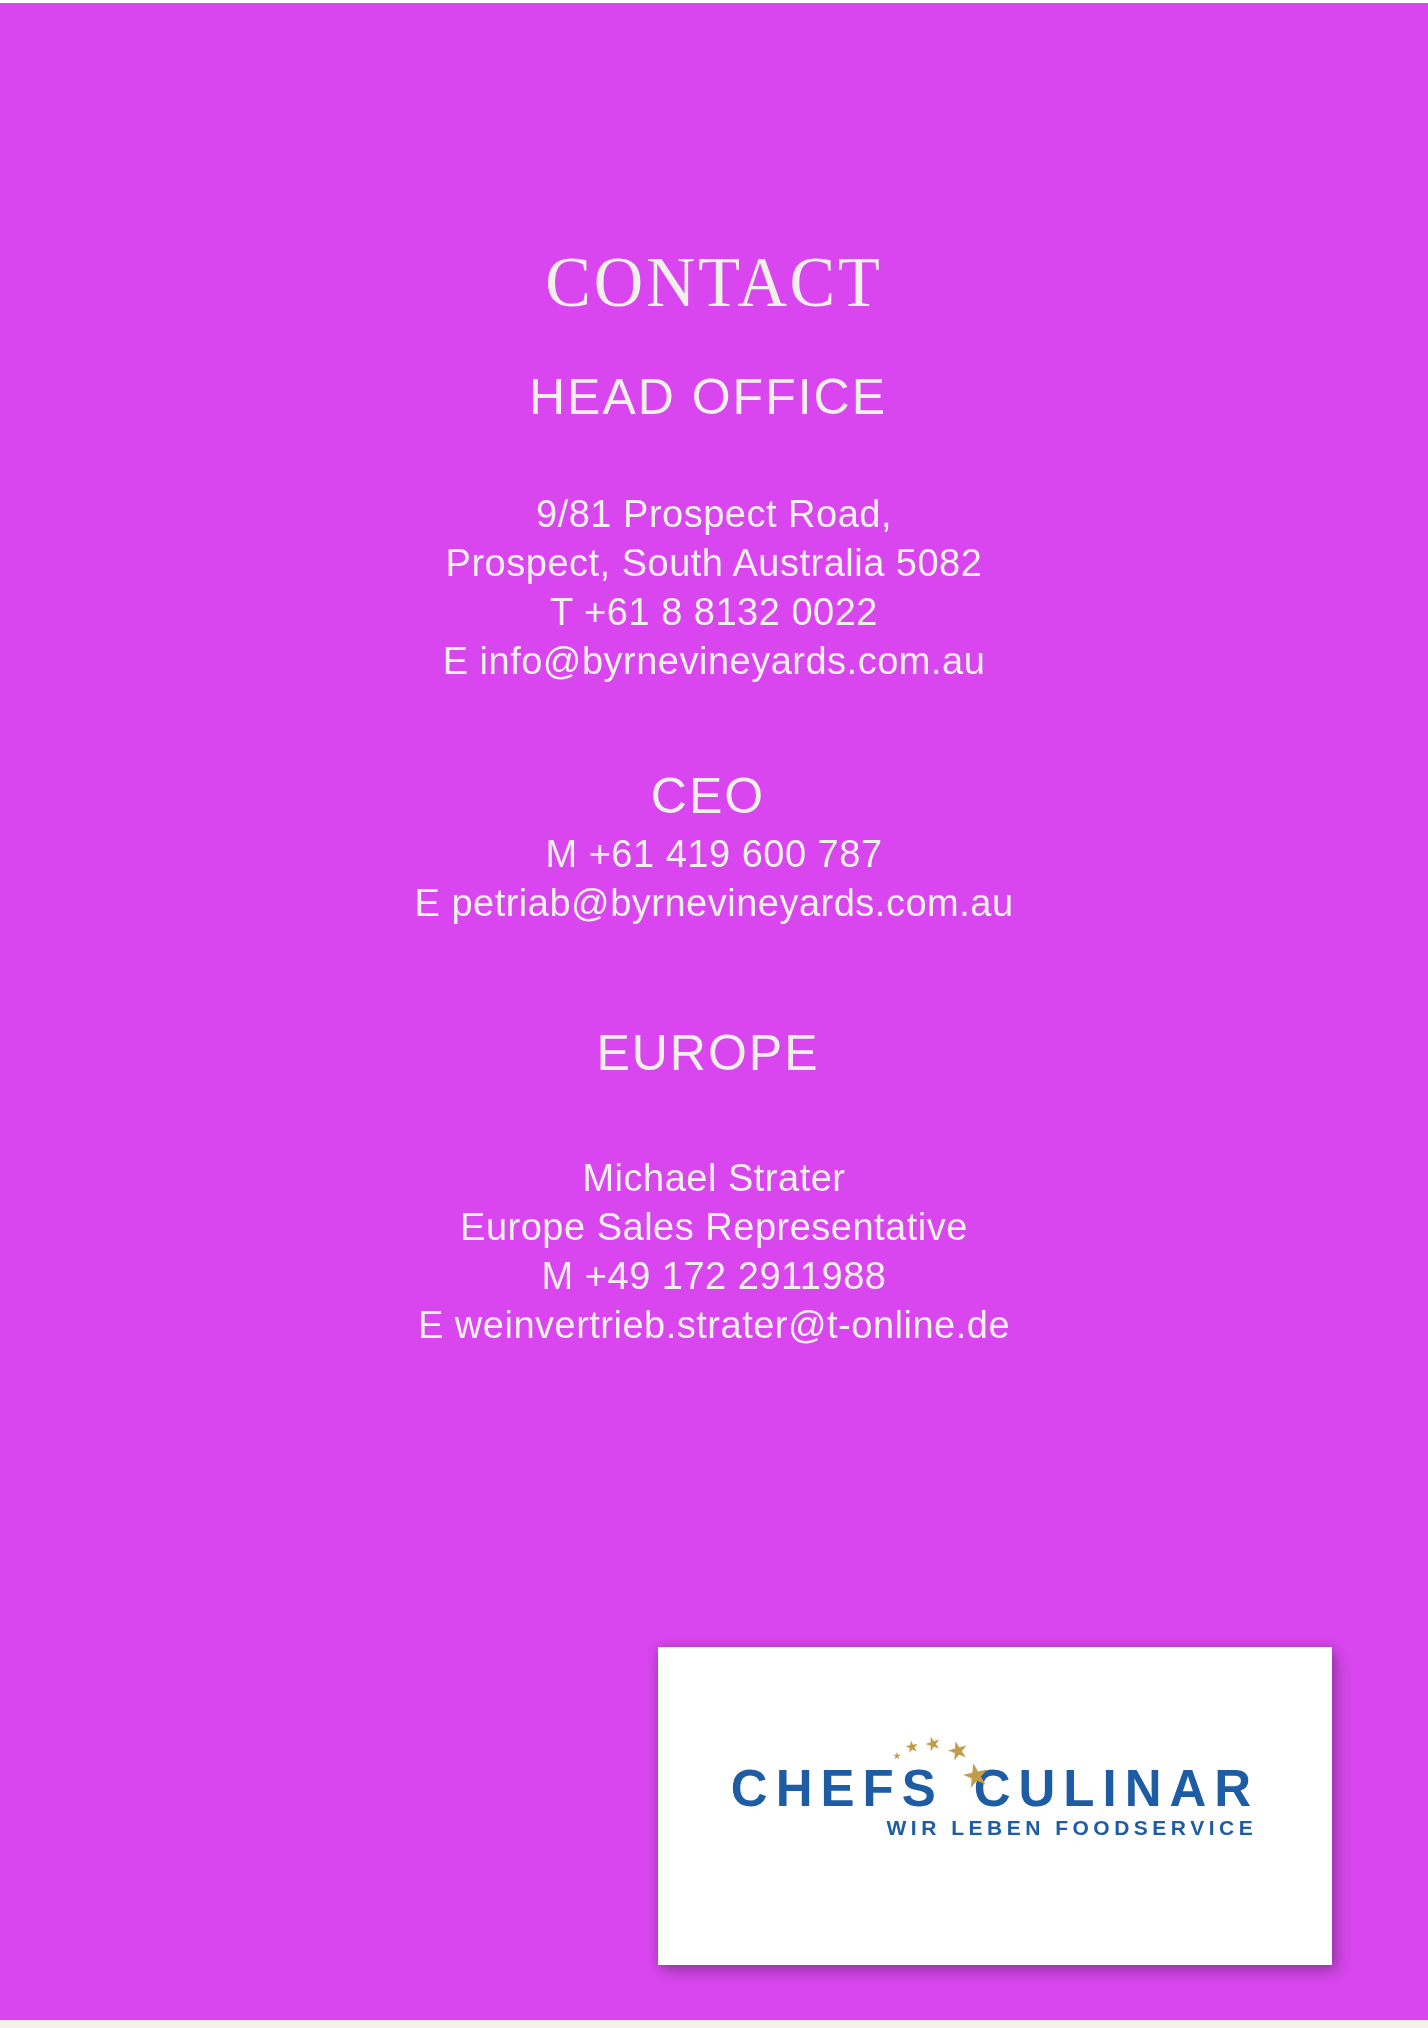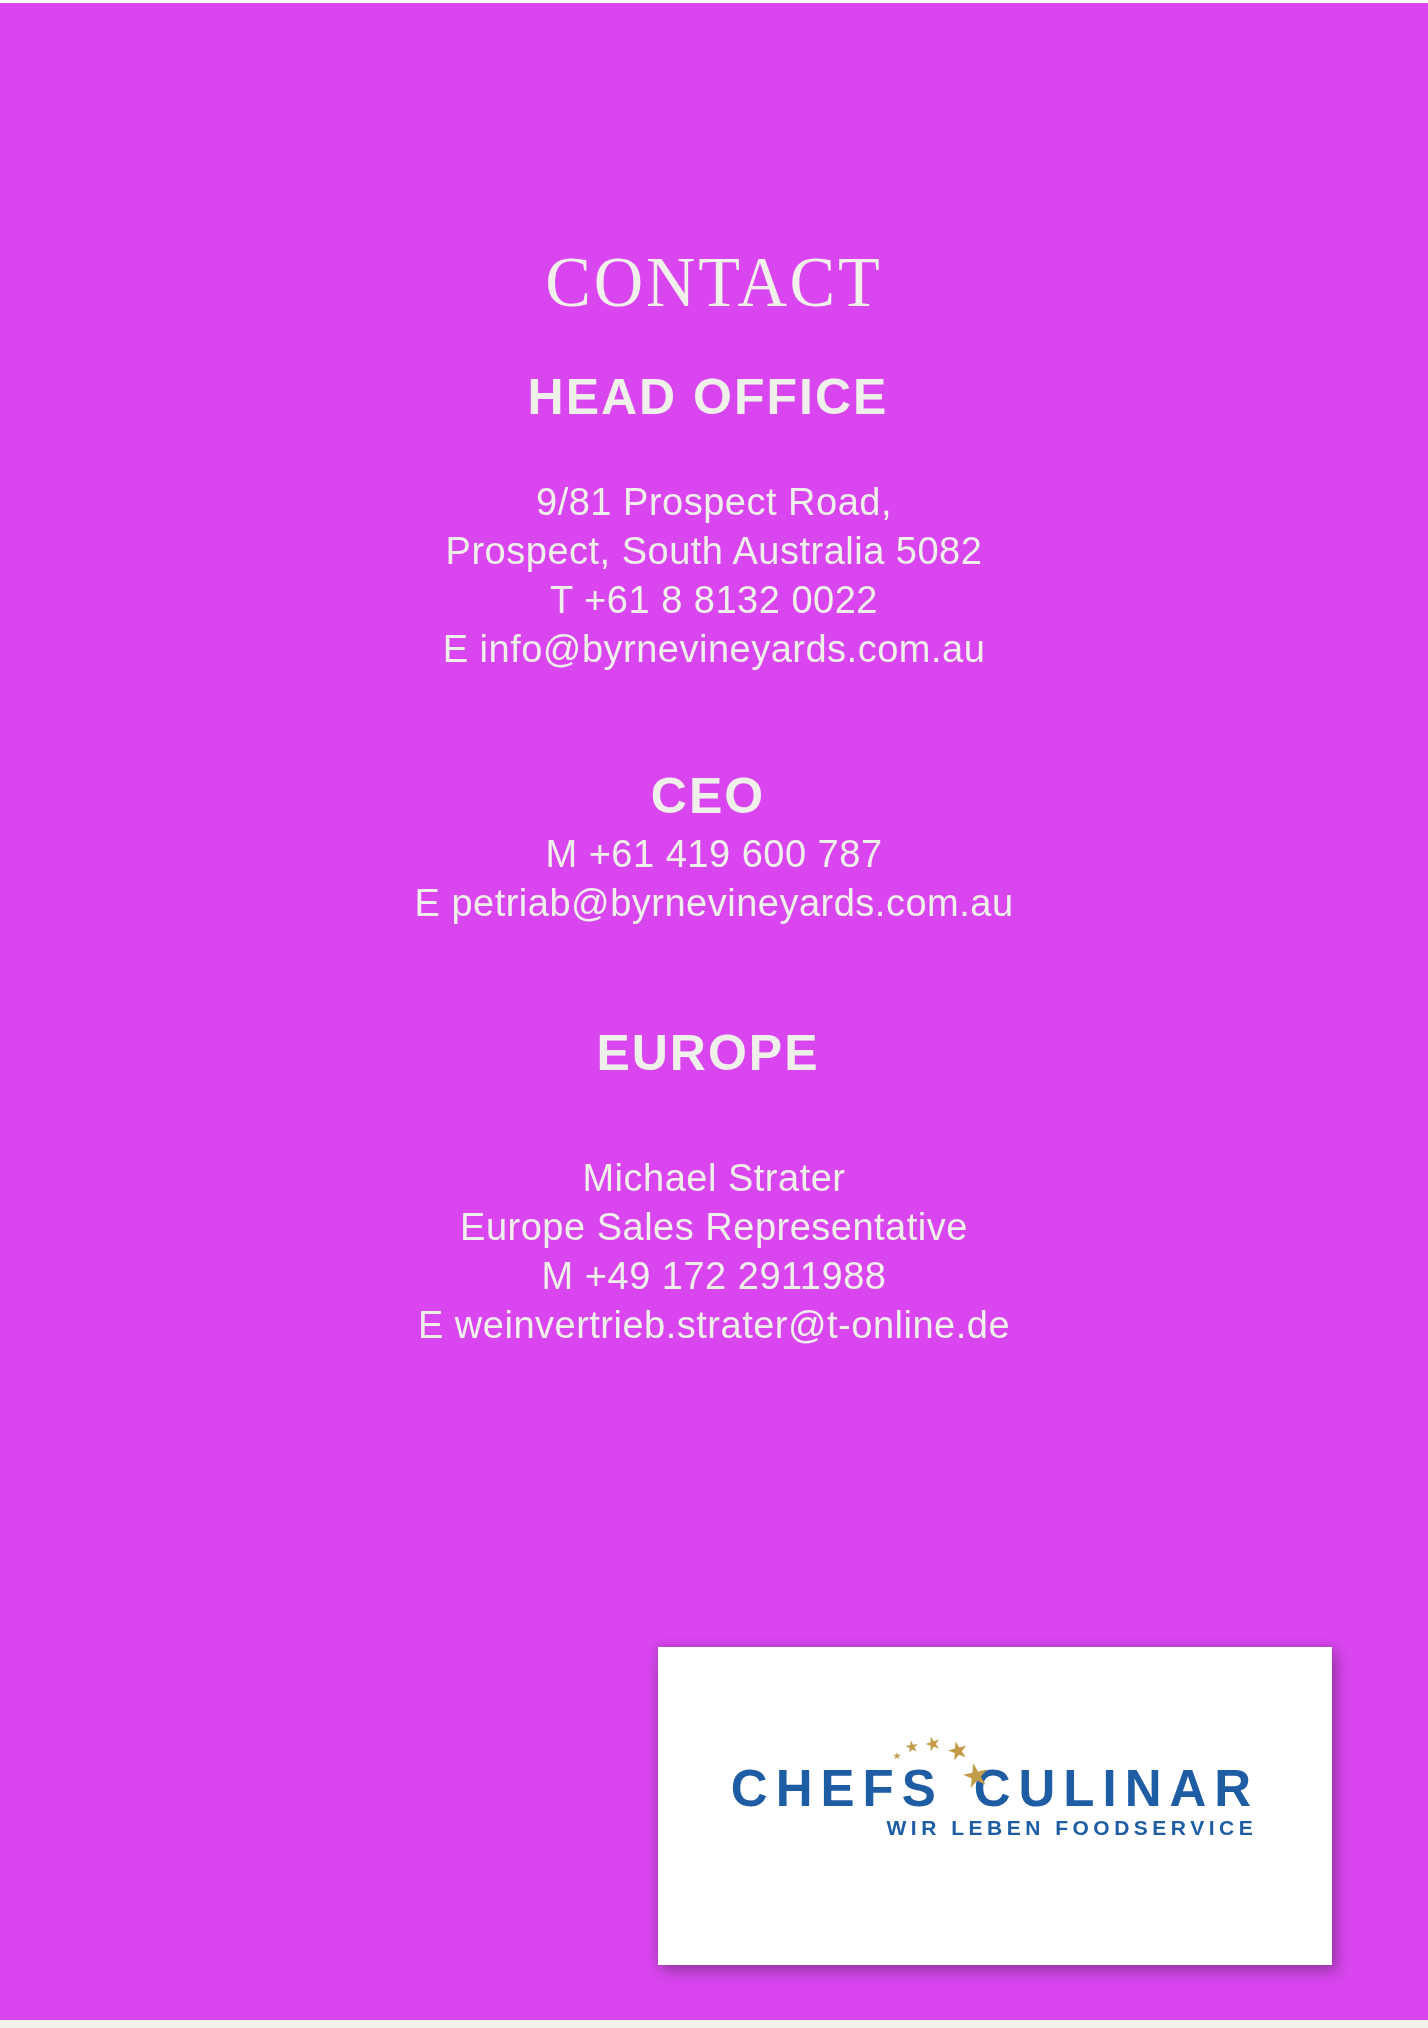--- a/index.html
+++ b/index.html
@@ -30,34 +30,34 @@
     font-weight:400;
     font-size:72px;line-height:1;
     letter-spacing:3px;
     color:#f1f0ea;
     transform:scaleX(0.95);
   }
   .section-heading{
     position:absolute;left:0;right:12px;
     text-align:center;
     font-size:50px;line-height:1.1;
-    font-weight:700;
+    font-weight:400;
     letter-spacing:2px;
     color:#eff0e9;
   }
   .section-lines{
     position:absolute;left:0;right:0;
     text-align:center;
     font-size:38px;line-height:49px;
     font-weight:300;
     letter-spacing:0.5px;
     color:#eff0e9;
   }
   #heading-head-office{top:370px;}
-  #lines-head-office{top:478px;}
+  #lines-head-office{top:490px;}
   #heading-ceo{top:722px;margin-top:47px;}
   #lines-ceo{top:830px;}
   #heading-europe{top:1026px;}
   #lines-europe{top:1154px;}
 
   .logo-box{
     position:absolute;
     left:658px;top:1647px;
     width:674px;height:318px;
     background:#ffffff;

